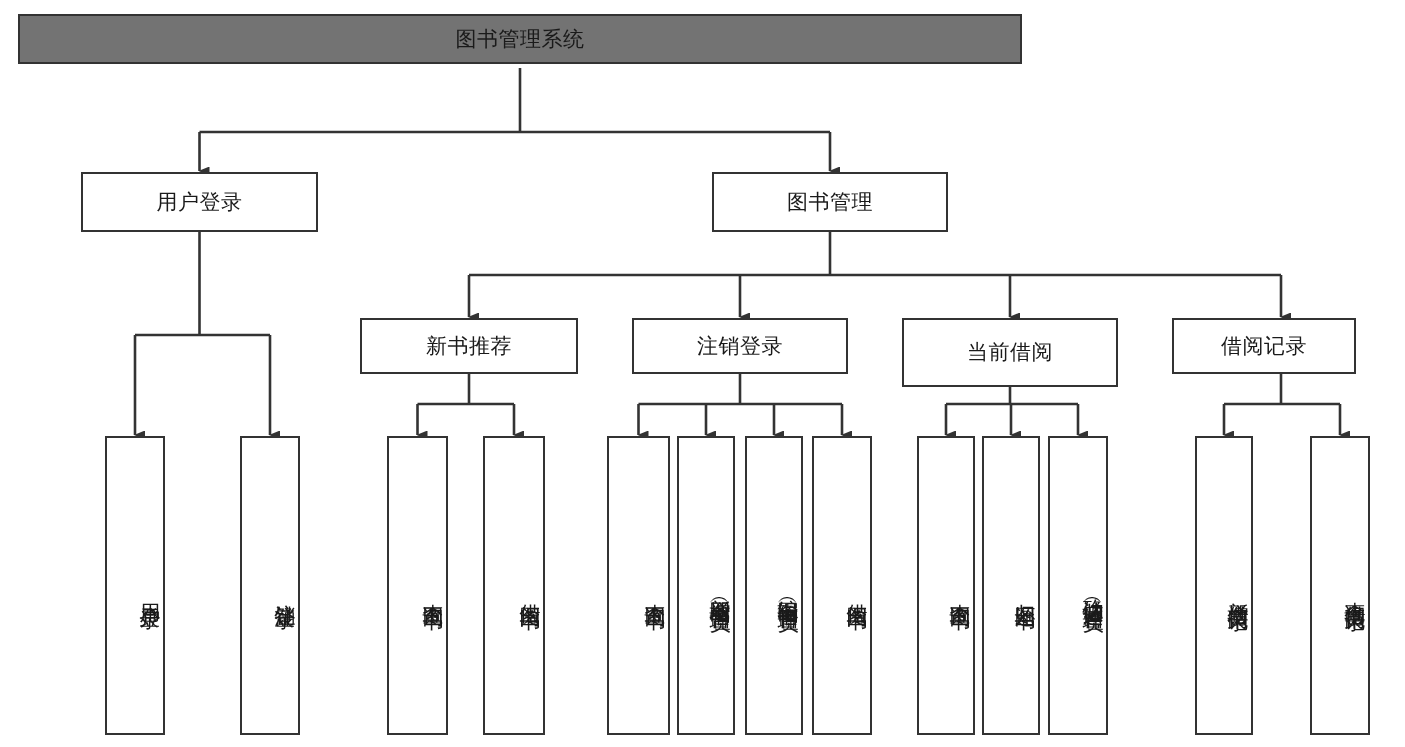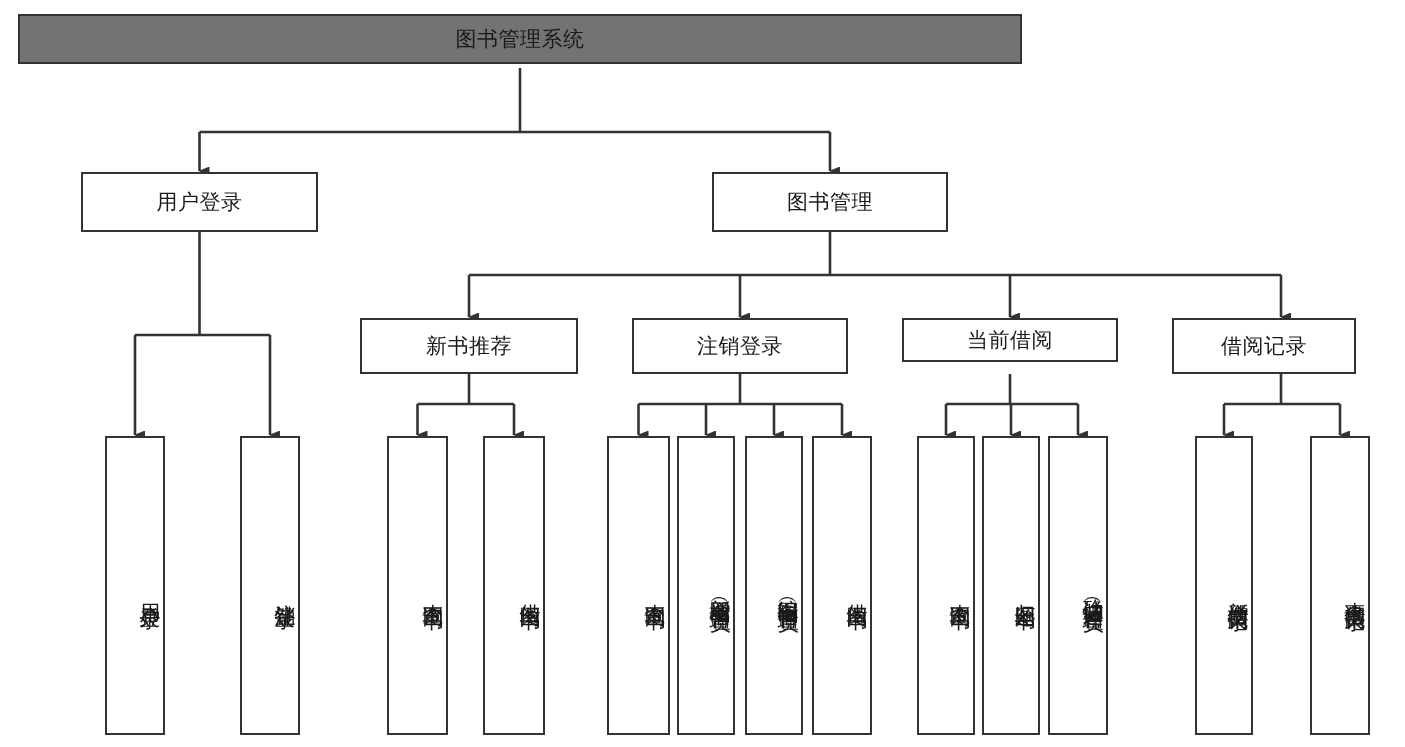--- a/index.html
+++ b/index.html
@@ -126,21 +126,21 @@
       </div>
       <div class="node horizontal" style="left: 712px; top: 172px; width: 236px; height: 60px; border-color: rgb(51, 51, 51); background: rgb(255, 255, 255); color: rgb(26, 26, 26);">
         <span class="node-label">图书管理</span>
       </div>
       <div class="node horizontal" style="left: 360px; top: 318px; width: 218px; height: 56px; border-color: rgb(51, 51, 51); background: rgb(255, 255, 255); color: rgb(26, 26, 26);">
         <span class="node-label">新书推荐</span>
       </div>
       <div class="node horizontal" style="left: 632px; top: 318px; width: 216px; height: 56px; border-color: rgb(51, 51, 51); background: rgb(255, 255, 255); color: rgb(26, 26, 26);">
         <span class="node-label">注销登录</span>
       </div>
-      <div class="node horizontal" style="left: 902px; top: 318px; width: 216px; height: 44px; border-color: rgb(51, 51, 51); background: rgb(255, 255, 255); color: rgb(26, 26, 26);">
+      <div class="node horizontal" style="left: 902px; top: 318px; width: 216px; height: 69px; border-color: rgb(51, 51, 51); background: rgb(255, 255, 255); color: rgb(26, 26, 26);">
         <span class="node-label">当前借阅</span>
       </div>
       <div class="node horizontal" style="left: 1172px; top: 318px; width: 184px; height: 56px; border-color: rgb(51, 51, 51); background: rgb(255, 255, 255); color: rgb(26, 26, 26);">
         <span class="node-label">借阅记录</span>
       </div>
       <div class="node vertical" style="left: 105px; top: 436px; width: 60px; height: 299px; border-color: rgb(51, 51, 51); background: rgb(255, 255, 255); color: rgb(26, 26, 26);">
         <span class="node-label">用户登录</span>
       </div>
       <div class="node vertical" style="left: 240px; top: 436px; width: 60px; height: 299px; border-color: rgb(51, 51, 51); background: rgb(255, 255, 255); color: rgb(26, 26, 26);">
         <span class="node-label">注销登录</span>

